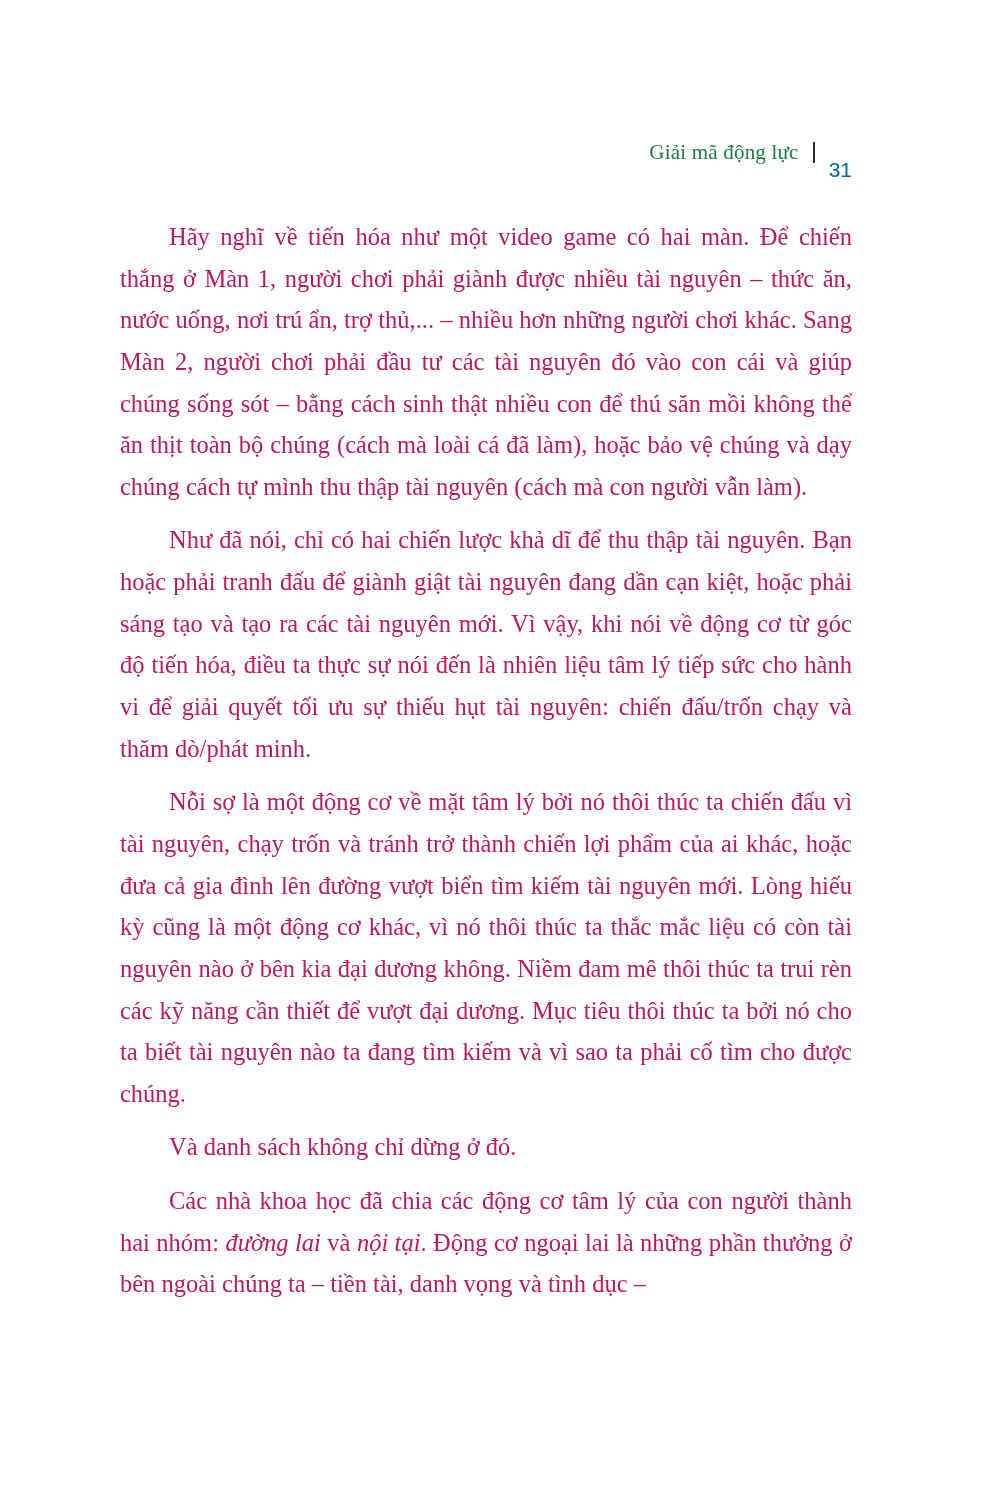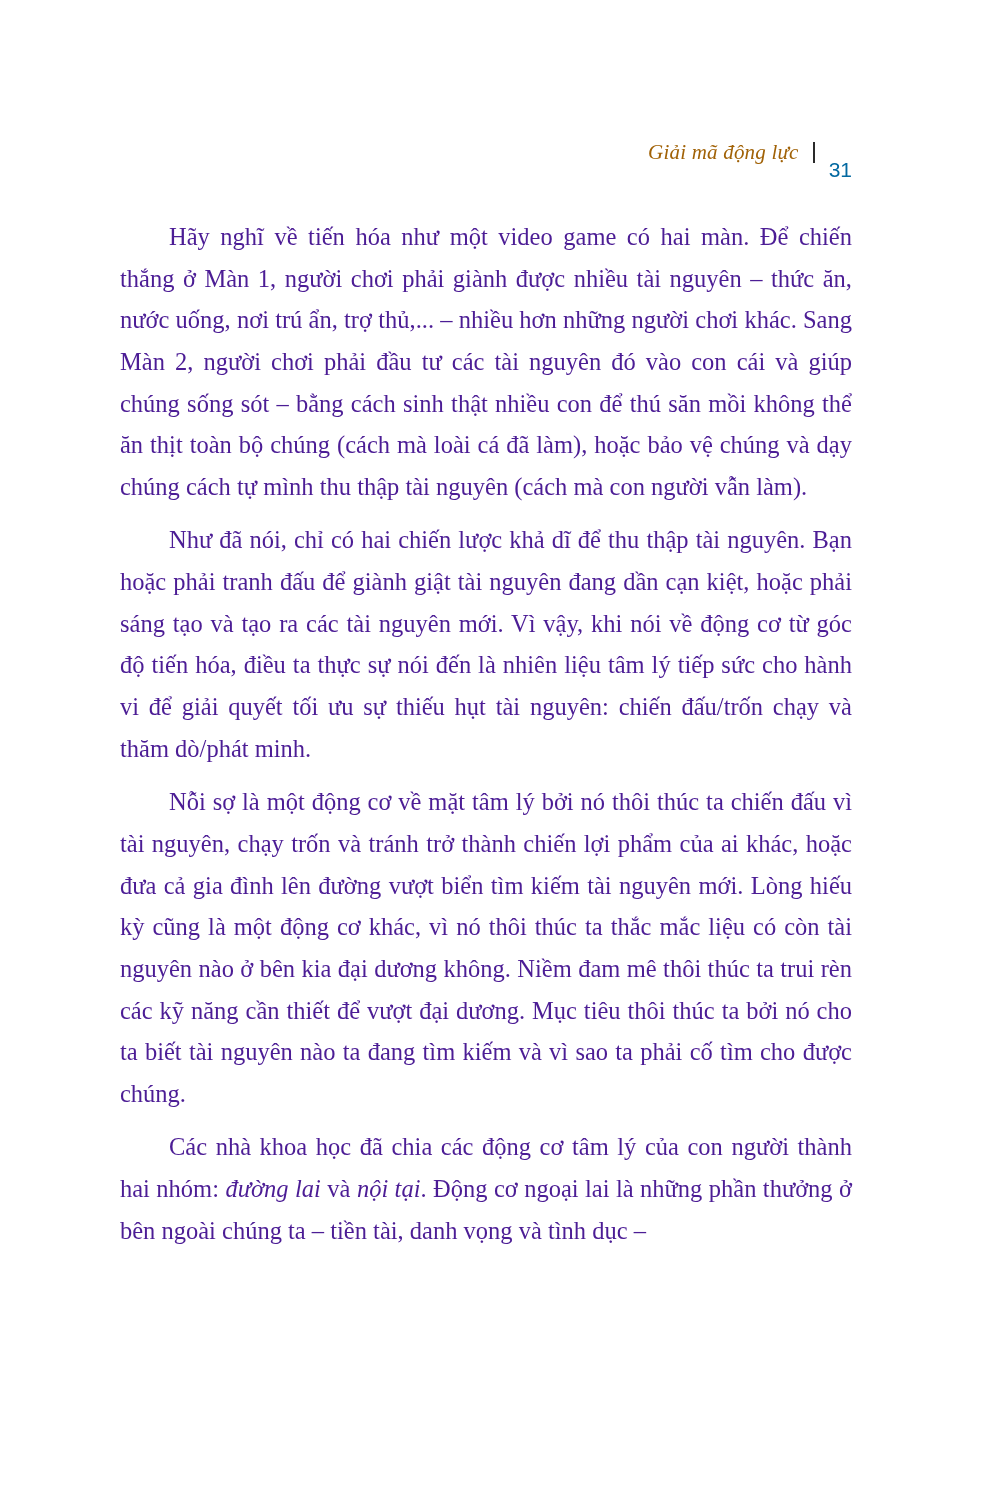--- a/index.html
+++ b/index.html
@@ -29,45 +29,44 @@
   .running-head {
     display: flex;
     justify-content: flex-end;
     align-items: center;
     gap: 14px;
     margin-bottom: 34px;
     padding-right: 0;
   }
 
   .head-title {
-    font-style: italic;
     font-size: 21px;
     letter-spacing: 0.2px;
-    color: #a16207;
+    color: #15803d;
   }
 
   .head-divider {
     display: inline-block;
     width: 2px;
     height: 21px;
     background: #2a2a2a;
   }
 
   .head-page {
     font-size: 21px;
     color: #0369a1;
     font-family: "Liberation Sans", sans-serif;
     margin-top: 36px;
   }
 
   .body-text {
     font-size: 24.5px;
     line-height: 1.7;
     text-align: justify;
-    color: #4c1d95;
+    color: #be185d;
   }
 
   .para {
     text-indent: 2em;
     margin-bottom: 12px;
   }
 
   .para:last-child {
     margin-bottom: 0;
   }
@@ -85,17 +84,18 @@
     <header class="running-head">
       <span class="head-title">Giải mã động lực</span>
       <span class="head-divider"></span>
       <span class="head-page">31</span>
     </header>
 
     <main class="body-text" id="paragraphs">
         <p class="para"><span>Hãy nghĩ về tiến hóa như một video game có hai màn. Để chiến thắng ở Màn 1, người chơi phải giành được nhiều tài nguyên – thức ăn, nước uống, nơi trú ẩn, trợ thủ,... – nhiều hơn những người chơi khác. Sang Màn 2, người chơi phải đầu tư các tài nguyên đó vào con cái và giúp chúng sống sót – bằng cách sinh thật nhiều con để thú săn mồi không thể ăn thịt toàn bộ chúng (cách mà loài cá đã làm), hoặc bảo vệ chúng và dạy chúng cách tự mình thu thập tài nguyên (cách mà con người vẫn làm).</span></p>
         <p class="para"><span>Như đã nói, chỉ có hai chiến lược khả dĩ để thu thập tài nguyên. Bạn hoặc phải tranh đấu để giành giật tài nguyên đang dần cạn kiệt, hoặc phải sáng tạo và tạo ra các tài nguyên mới. Vì vậy, khi nói về động cơ từ góc độ tiến hóa, điều ta thực sự nói đến là nhiên liệu tâm lý tiếp sức cho hành vi để giải quyết tối ưu sự thiếu hụt tài nguyên: chiến đấu/trốn chạy và thăm dò/phát minh.</span></p>
         <p class="para"><span>Nỗi sợ là một động cơ về mặt tâm lý bởi nó thôi thúc ta chiến đấu vì tài nguyên, chạy trốn và tránh trở thành chiến lợi phẩm của ai khác, hoặc đưa cả gia đình lên đường vượt biển tìm kiếm tài nguyên mới. Lòng hiếu kỳ cũng là một động cơ khác, vì nó thôi thúc ta thắc mắc liệu có còn tài nguyên nào ở bên kia đại dương không. Niềm đam mê thôi thúc ta trui rèn các kỹ năng cần thiết để vượt đại dương. Mục tiêu thôi thúc ta bởi nó cho ta biết tài nguyên nào ta đang tìm kiếm và vì sao ta phải cố tìm cho được chúng.</span></p>
+        <p class="para"><span>Và danh sách không chỉ dừng ở đó.</span></p>
         <p class="para"><span>Các nhà khoa học đã chia các động cơ tâm lý của con người thành hai nhóm: </span><span class="italic">đường lai</span><span> và </span><span class="italic">nội tại</span><span>. Động cơ ngoại lai là những phần thưởng ở bên ngoài chúng ta – tiền tài, danh vọng và tình dục –</span></p>
       </main>
 
   </div>
 </div>
 
 </body></html>

